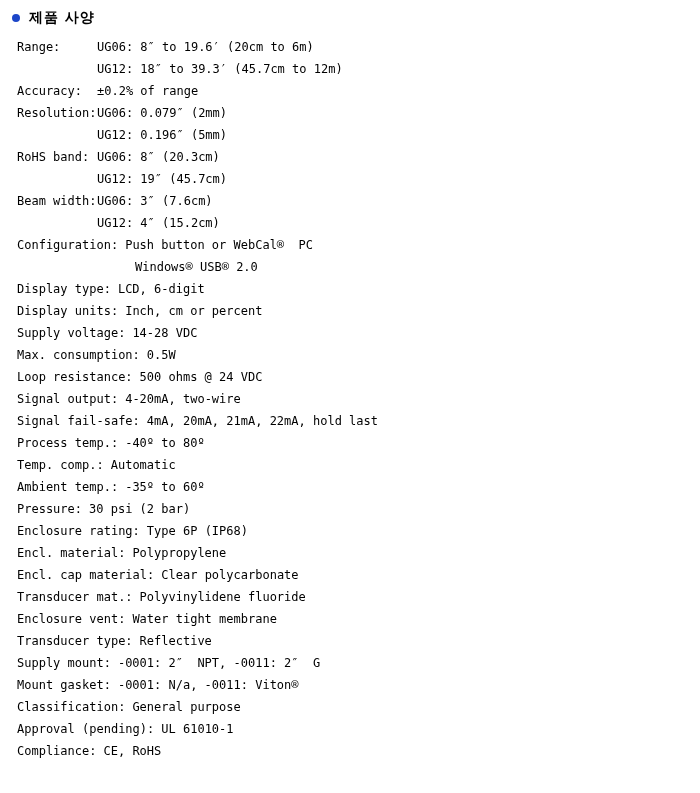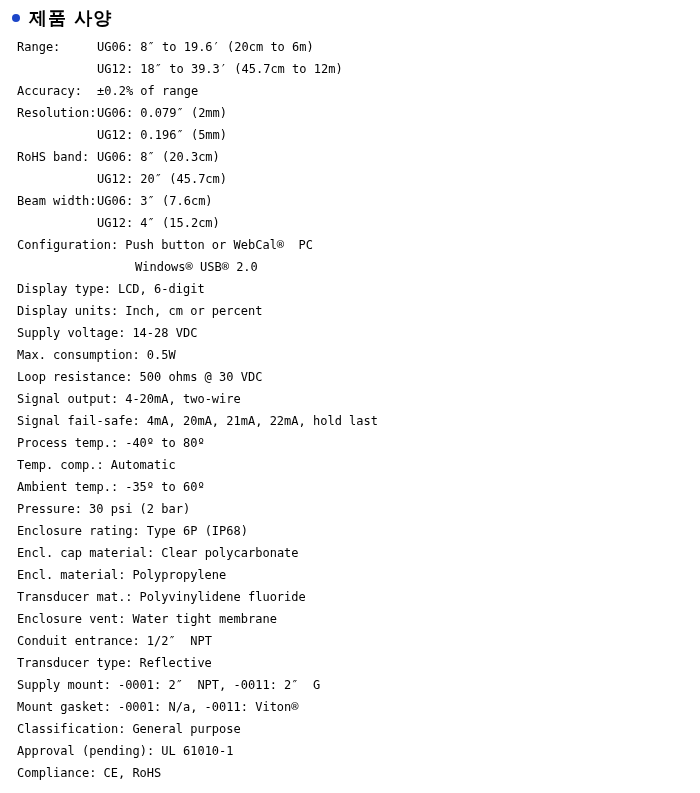--- a/index.html
+++ b/index.html
@@ -24,21 +24,21 @@
   .bullet {
     width: 8px;
     height: 8px;
     border-radius: 50%;
     background: #1c46c8;
     margin: 0 9px 0 2px;
     flex: 0 0 auto;
   }
   .title {
     font-family: "DejaVu Sans", sans-serif;
-    font-size: 18px;
+    font-size: 14px;
     font-weight: bold;
     color: #000000;
     letter-spacing: 1px;
   }
   .rows {
     padding-left: 7px; 
   }
   .row {
     display: flex;
     height: 22px;
@@ -88,21 +88,21 @@
     <div class="row aligned">
       <span class="label"></span>
       <span class="value">UG12: 0.196″ (5mm)</span>
     </div>
     <div class="row aligned">
       <span class="label">RoHS band:</span>
       <span class="value">UG06: 8″ (20.3cm)</span>
     </div>
     <div class="row aligned">
       <span class="label"></span>
-      <span class="value">UG12: 20″ (45.7cm)</span>
+      <span class="value">UG12: 19″ (45.7cm)</span>
     </div>
     <div class="row aligned">
       <span class="label">Beam width:</span>
       <span class="value">UG06: 3″ (7.6cm)</span>
     </div>
     <div class="row aligned">
       <span class="label"></span>
       <span class="value">UG12: 4″ (15.2cm)</span>
     </div>
     <div class="row plain">
@@ -124,21 +124,21 @@
     <div class="row plain">
       <span class="label">Supply voltage:</span>
       <span class="value">14-28 VDC</span>
     </div>
     <div class="row plain">
       <span class="label">Max. consumption:</span>
       <span class="value">0.5W</span>
     </div>
     <div class="row plain">
       <span class="label">Loop resistance:</span>
-      <span class="value">500 ohms @ 30 VDC</span>
+      <span class="value">500 ohms @ 24 VDC</span>
     </div>
     <div class="row plain">
       <span class="label">Signal output:</span>
       <span class="value">4-20mA, two-wire</span>
     </div>
     <div class="row plain">
       <span class="label">Signal fail-safe:</span>
       <span class="value">4mA, 20mA, 21mA, 22mA, hold last</span>
     </div>
     <div class="row plain">
@@ -155,40 +155,36 @@
     </div>
     <div class="row plain">
       <span class="label">Pressure:</span>
       <span class="value">30 psi (2 bar)</span>
     </div>
     <div class="row plain">
       <span class="label">Enclosure rating:</span>
       <span class="value">Type 6P (IP68)</span>
     </div>
     <div class="row plain">
+      <span class="label">Encl. material:</span>
+      <span class="value">Polypropylene</span>
+    </div>
+    <div class="row plain">
       <span class="label">Encl. cap material:</span>
       <span class="value">Clear polycarbonate</span>
     </div>
     <div class="row plain">
-      <span class="label">Encl. material:</span>
-      <span class="value">Polypropylene</span>
-    </div>
-    <div class="row plain">
       <span class="label">Transducer mat.:</span>
       <span class="value">Polyvinylidene fluoride</span>
     </div>
     <div class="row plain">
       <span class="label">Enclosure vent:</span>
       <span class="value">Water tight membrane</span>
     </div>
     <div class="row plain">
-      <span class="label">Conduit entrance:</span>
-      <span class="value">1/2″  NPT</span>
-    </div>
-    <div class="row plain">
       <span class="label">Transducer type:</span>
       <span class="value">Reflective</span>
     </div>
     <div class="row plain">
       <span class="label">Supply mount:</span>
       <span class="value">-0001: 2″  NPT, -0011: 2″  G</span>
     </div>
     <div class="row plain">
       <span class="label">Mount gasket:</span>
       <span class="value">-0001: N/a, -0011: Viton®</span>

